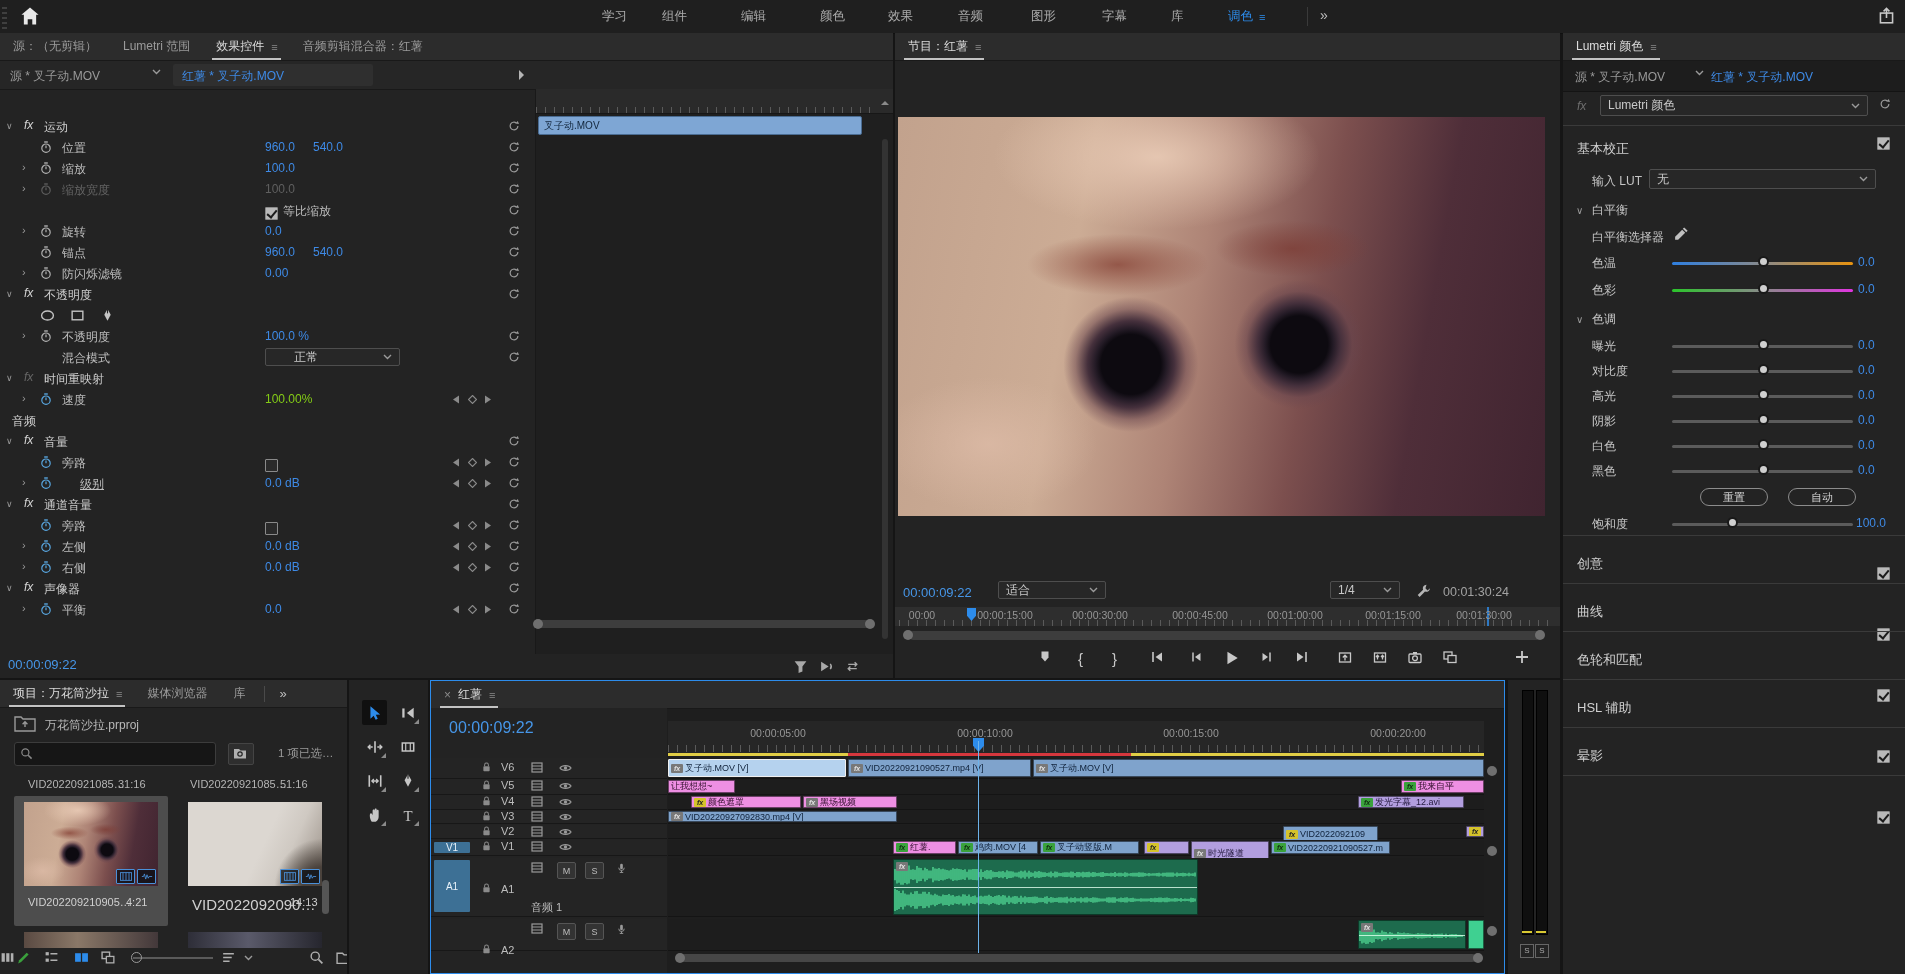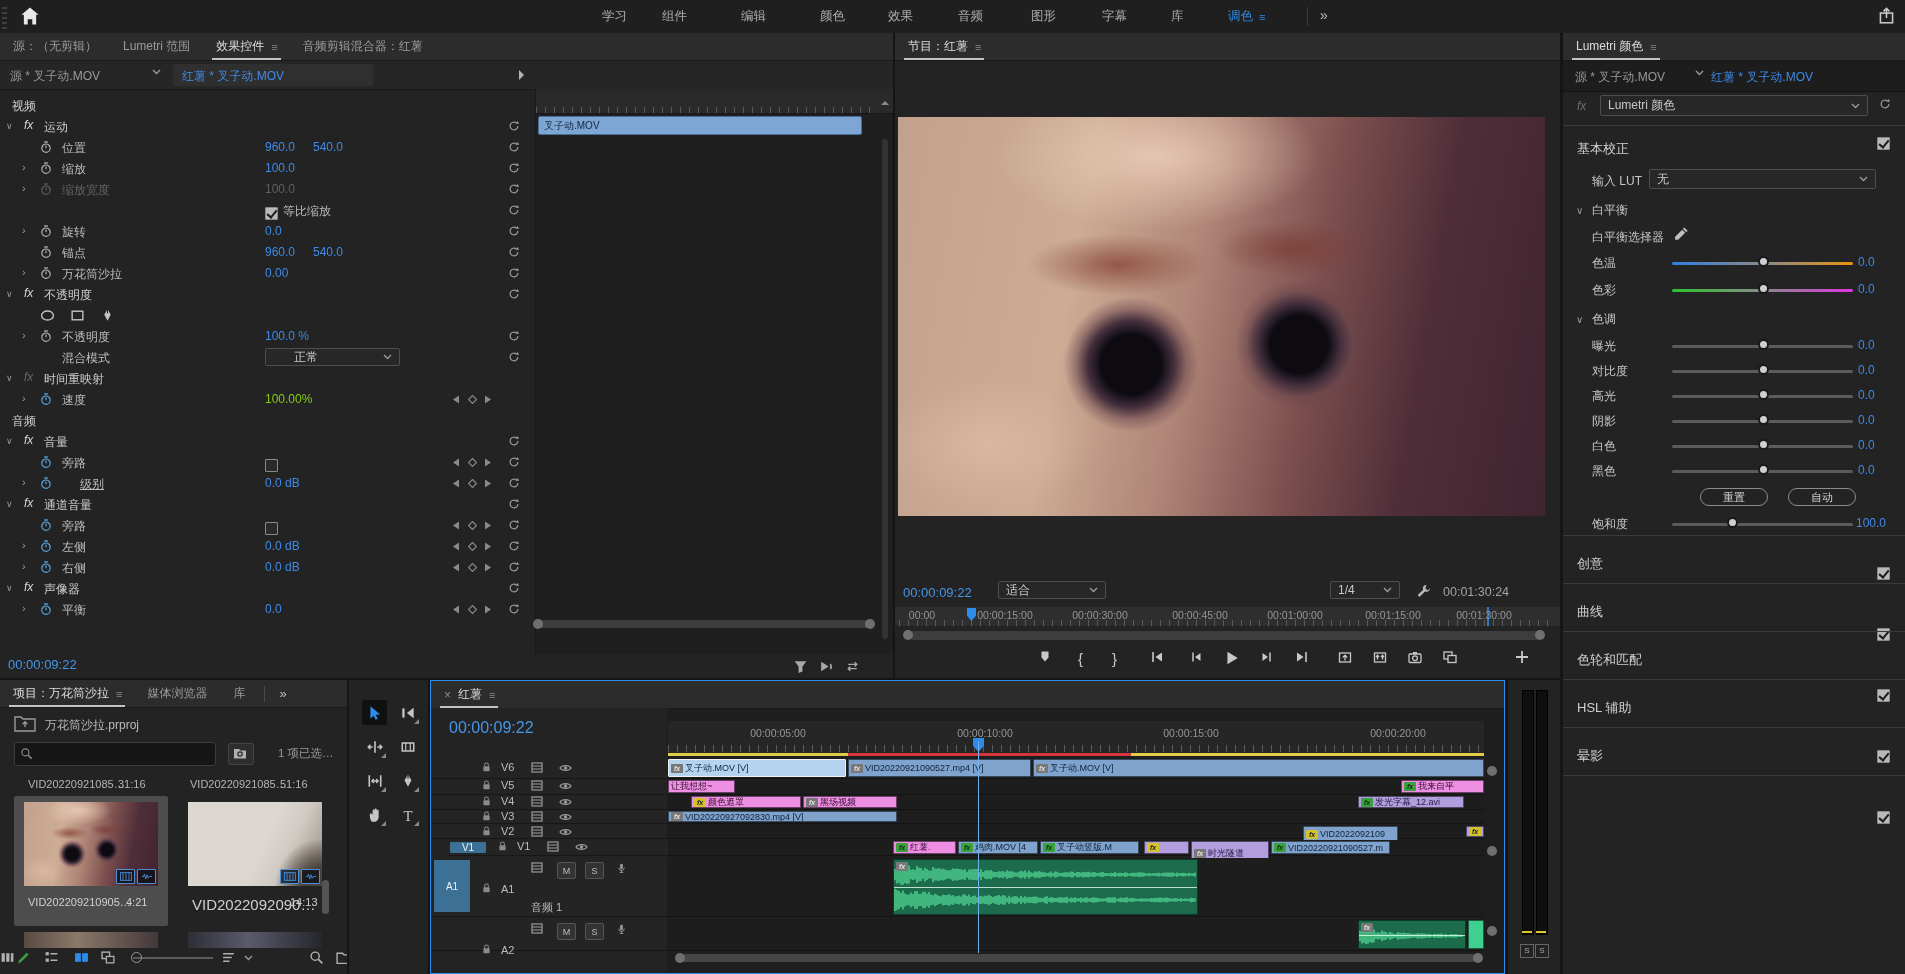--- a/index.html
+++ b/index.html
@@ -149,23 +149,20 @@
       <span class="abs" style="left:152px;top:8px;">
           <svg width="9" height="6" viewBox="0 0 9 6">
             <path d="M1 1 L4.5 4.5 L8 1" fill="none" stroke="#9a9a9a" stroke-width="1.4"></path>
           </svg>
         </span>
       <span class="abs" style="left:173px;top:3px;width:200px;height:22px;background:#2f2f2f;border-radius:2px;"></span>
       <span class="abs blue" style="left:182px;top:7px;font-size:12px;z-index:1;">红薯 * 叉子动.MOV</span>
       <span class="abs" style="left:519px;top:9px;width:0;height:0;border:5px solid transparent;border-left-color:#b5b5b5;"></span>
     </div>
     <div id="ec-rows" class="abs" style="left:0;top:60px;width:535px;height:560px;">
-        <div class="ec-row" style="top: 2px;">
-          <div class="abs" style="left: 12px; top: 3px; font-size: 12px; color: rgb(207, 207, 207);">视频</div>
-        </div>
         <div class="ec-row" style="top: 23px;">
           <div class="abs" style="left: 6px; top: 5px; font-size: 9px; color: rgb(154, 154, 154);">∨</div>
           <div class="abs" style="left: 24px; top: 2px; font-style: italic; font-size: 12px; color: rgb(213, 213, 213);">fx</div>
           <div class="abs" style="left: 44px; top: 3px; font-size: 12px; color: rgb(207, 207, 207);">运动</div>
           <div class="abs" style="left: 508px; top: 4px;">
             <svg width="12" height="12" viewBox="0 0 14 14">
               <path d="M11.5 7 A4.5 4.5 0 1 1 9.8 3.5" fill="none" stroke="#9a9a9a" stroke-width="1.4"></path>
               <polygon points="12.8,4.6 8.6,4.2 11.4,1.2" fill="#9a9a9a"></polygon>
             </svg>
           </div>
@@ -273,21 +270,21 @@
         </div>
         <div class="ec-row" style="top: 170px;">
           <div class="abs" style="left: 22px; top: 3px; font-size: 11px; color: rgb(154, 154, 154);">›</div>
           <div class="abs" style="left: 40px; top: 4px;">
             <svg width="12" height="13" viewBox="0 0 12 13">
               <circle cx="6" cy="7.2" r="4.2" fill="none" stroke="#b0b0b0" stroke-width="1.2"></circle>
               <line x1="6" y1="7.2" x2="6" y2="4.4" stroke="#b0b0b0" stroke-width="1.2"></line>
               <line x1="4.2" y1="1" x2="7.8" y2="1" stroke="#b0b0b0" stroke-width="1.4"></line>
             </svg>
           </div>
-          <div class="abs" style="left: 62px; top: 3px; font-size: 12px; color: rgb(189, 189, 189);">万花筒沙拉</div>
+          <div class="abs" style="left: 62px; top: 3px; font-size: 12px; color: rgb(189, 189, 189);">防闪烁滤镜</div>
           <div class="abs" style="left: 265px; top: 3px; font-size: 12px; color: rgb(62, 138, 230);">0.00</div>
           <div class="abs" style="left: 508px; top: 4px;">
             <svg width="12" height="12" viewBox="0 0 14 14">
               <path d="M11.5 7 A4.5 4.5 0 1 1 9.8 3.5" fill="none" stroke="#9a9a9a" stroke-width="1.4"></path>
               <polygon points="12.8,4.6 8.6,4.2 11.4,1.2" fill="#9a9a9a"></polygon>
             </svg>
           </div>
         </div>
         <div class="ec-row" style="top: 191px;">
           <div class="abs" style="left: 6px; top: 5px; font-size: 9px; color: rgb(154, 154, 154);">∨</div>
@@ -1271,28 +1268,28 @@
             </svg>
           </div>
           <div class="abs" style="left: 128px; top: 2px;">
             <svg width="13" height="10" viewBox="0 0 14 10">
               <path d="M1 5 C3.2 1.6 10.8 1.6 13 5 C10.8 8.4 3.2 8.4 1 5 Z" fill="none" stroke="#9a9a9a" stroke-width="1.2"></path>
               <circle cx="7" cy="5" r="1.8" fill="#9a9a9a"></circle>
             </svg>
           </div>
         </div>
         <div class="abs" style="left: 237px; top: 144px; width: 816px; height: 13px; border-bottom: 1px solid rgb(20, 20, 20); background: rgb(29, 29, 29);"></div>
-        <div class="clip blue" style="left: 872px; top: 145px; width: 95px; height: 16px;">
+        <div class="clip blue" style="left: 852px; top: 145px; width: 95px; height: 16px;">
           <span class="fxb yellow">fx</span>
           <span style="overflow:hidden;text-overflow:ellipsis;">VID2022092109</span>
         </div>
         <div class="clip purple" style="left: 1035px; top: 145px; width: 18px; height: 11px;">
           <span class="fxb yellow">fx</span>
         </div>
-        <div class="abs" style="left: 0px; top: 159px; width: 236px; height: 15px; border-bottom: 1px solid rgb(23, 23, 23); background: rgb(36, 36, 36); margin-left: 16px;">
+        <div class="abs" style="left: 0px; top: 159px; width: 236px; height: 15px; border-bottom: 1px solid rgb(23, 23, 23); background: rgb(36, 36, 36);">
           <div class="patch" style="left: 3px; top: 2px; width: 36px; height: 11px;">V1</div>
           <div class="abs" style="left: 50px; top: 0px;">
             <svg width="11" height="12" viewBox="0 0 14 14">
               <rect x="3" y="6" width="8" height="6.5" rx="1" fill="#8a8a8a"></rect>
               <path d="M4.6 6 V4.4 a2.4 2.4 0 0 1 4.8 0 V6" fill="none" stroke="#8a8a8a" stroke-width="1.3"></path>
             </svg>
           </div>
           <div class="trkname" style="left: 70px; top: 0px;">V1</div>
           <div class="abs" style="left: 100px; top: 1px;">
             <svg width="12" height="11" viewBox="0 0 12 11">

